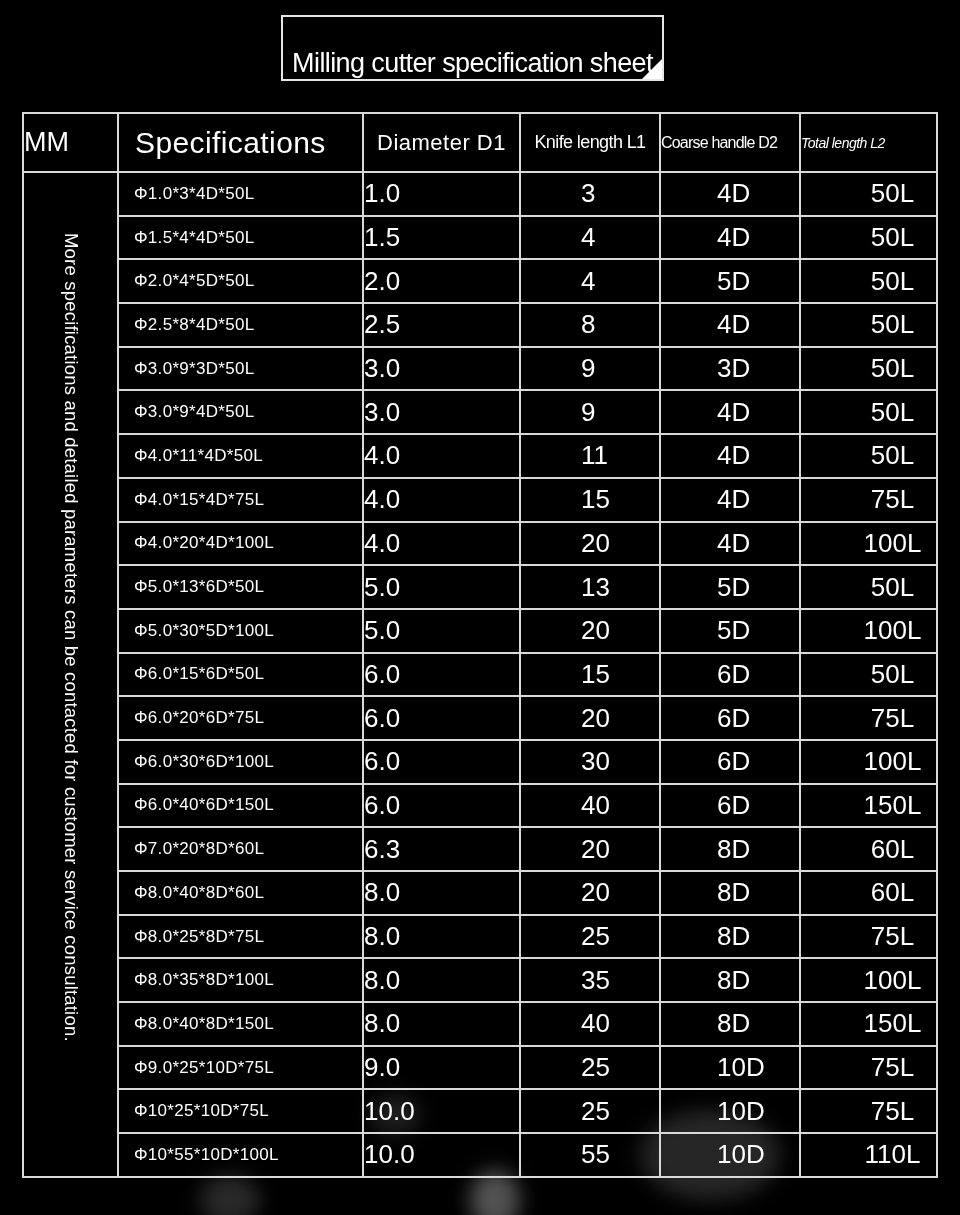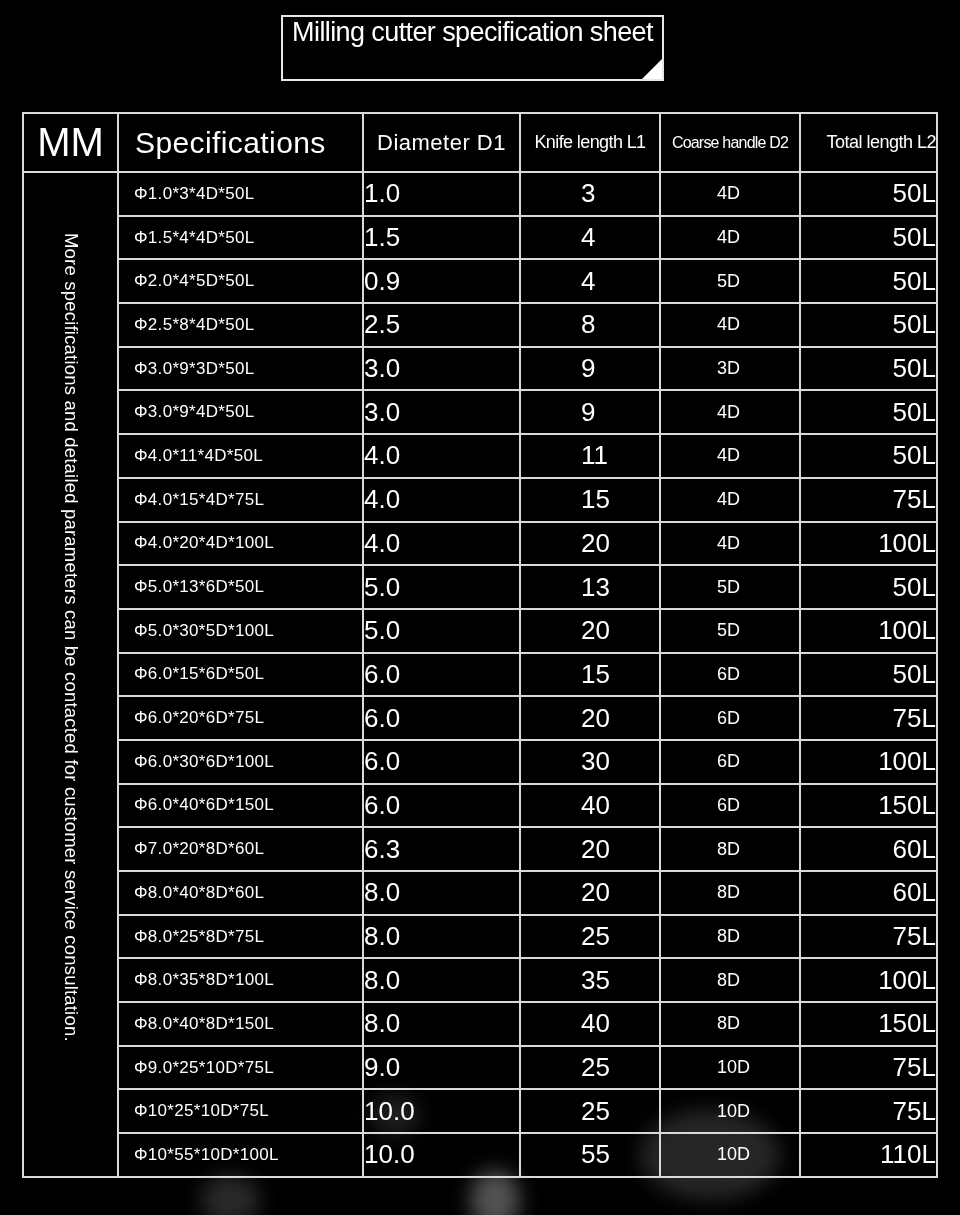--- a/index.html
+++ b/index.html
@@ -4,48 +4,48 @@
 <style>
   html, body { margin:0; padding:0; }
   body {
     width:960px; height:1215px; background:#000; position:relative; overflow:hidden;
     font-family:"Liberation Sans", sans-serif; color:#fff;
   }
   .glow { position:absolute; border-radius:50%; pointer-events:none; filter:blur(10px); }
   .title-box {
     position:absolute; left:281px; top:15px; width:383px; height:66px;
     border:2px solid #e6e6e6; box-sizing:border-box;
-    display:flex; align-items:flex-start; justify-content:center;
+    display:flex; align-items:flex-end; justify-content:center;
     font-size:27px; letter-spacing:-0.6px; white-space:nowrap;
   }
   .title-corner {
     position:absolute; right:0; bottom:0; width:0; height:0;
     border-left:20px solid transparent; border-bottom:20px solid #fff;
   }
   table.spec {
     position:absolute; left:22px; top:112px; border-collapse:collapse;
     table-layout:fixed;
   }
   table.spec td, table.spec th {
     border:2px solid #d9d9d9; padding:0; white-space:nowrap; overflow:hidden;
     font-weight:normal;
   }
   th { height:57px; }
-  th.mm { font-size:40px; text-align:center; }
+  th.mm { font-size:27px; text-align:left; }
   th.specs { font-size:30px; text-align:left; padding-left:16px !important; letter-spacing:0.4px; }
   th.d1 { font-size:22px; text-align:center; letter-spacing:0.5px;border-radius:7px; }
   th.l1 { font-size:18px; text-align:center; letter-spacing:-0.6px; }
-  th.d2 { font-size:16px; text-align:center; letter-spacing:-0.8px; }
-  th.l2 { font-size:18px; text-align:right; letter-spacing:-0.5px; }
+  th.d2 { font-size:16px; text-align:left; letter-spacing:-0.8px; }
+  th.l2 { font-size:14px; text-align:left; letter-spacing:-0.5px;font-style:italic; }
   td { height:41.7px; font-size:26px; }
   td.spec-cell { text-align:left; padding-left:15px !important; font-size:17px; letter-spacing:0.3px; }
   td.c-d1 { text-align:left; font-size:26px; }
   td.c-l1 { text-align:left; padding-left:60px !important; font-size:26px; }
-  td.c-d2 { text-align:left; padding-left:56px !important; font-size:18px;margin-left:11px; }
-  td.c-l2 { text-align:right; padding-left:48px !important; font-size:26px; }
+  td.c-d2 { text-align:left; padding-left:56px !important; font-size:26px;margin-left:11px; }
+  td.c-l2 { text-align:center; padding-left:48px !important; font-size:26px; }
   td.side { vertical-align:top; position:relative; }
   .side-text {
     position:absolute; left:50%; top:60px;
     transform-origin:0 0; transform:rotate(90deg) translateY(-50%);
     white-space:nowrap; font-size:18.5px; letter-spacing:0.2px;
   }
 </style>
 </head>
 <body>
 
@@ -91,21 +91,21 @@
     </tr>
   <tr>
         <td class="spec-cell">Φ1.5*4*4D*50L</td>
         <td class="c-d1">1.5</td>
         <td class="c-l1">4</td>
         <td class="c-d2">4D</td>
         <td class="c-l2">50L</td>
       </tr>
       <tr>
         <td class="spec-cell">Φ2.0*4*5D*50L</td>
-        <td class="c-d1">0.9</td>
+        <td class="c-d1">2.0</td>
         <td class="c-l1">4</td>
         <td class="c-d2">5D</td>
         <td class="c-l2">50L</td>
       </tr>
       <tr>
         <td class="spec-cell">Φ2.5*8*4D*50L</td>
         <td class="c-d1">2.5</td>
         <td class="c-l1">8</td>
         <td class="c-d2">4D</td>
         <td class="c-l2">50L</td>

